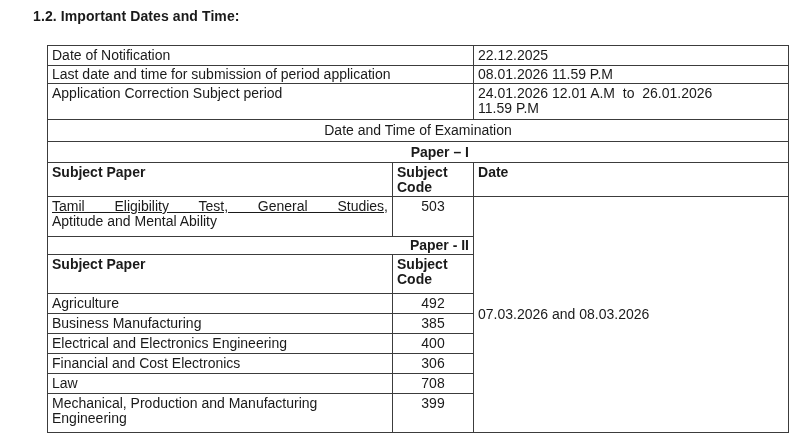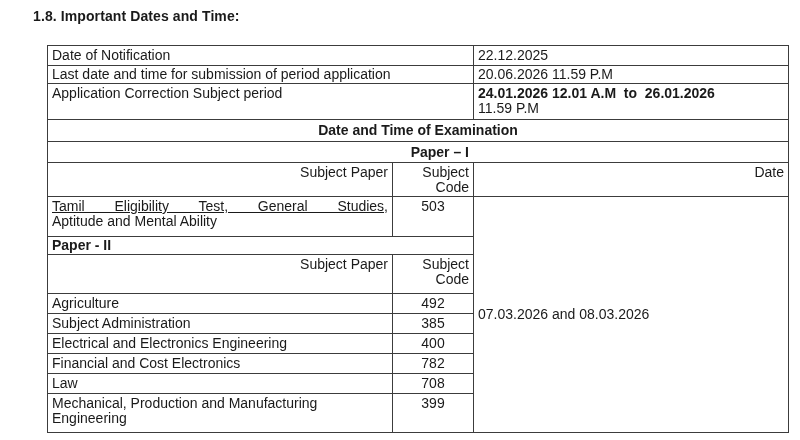--- a/index.html
+++ b/index.html
@@ -33,71 +33,71 @@
   table.dates-table td {
     border: 1px solid #3c3c3c;
     font-size: 14px;
     line-height: 15px;
     padding: 1px 4px;
     vertical-align: middle;
     overflow: hidden;
   }
   .c   { text-align: center; }
   .top { vertical-align: top !important; padding-top: 2px !important; }
-  .pre { white-space: pre-wrap; font-weight: bold; }
+  .pre { white-space: pre-wrap; }
   
   .paper1-cell {
     font-weight: bold;
     text-align: right;
     padding-right: 319px !important;
   }
   .paper2-cell {
     font-weight: bold;
-    text-align: left;
+    text-align: right;
   }
   .section-title-cell {
-    font-weight: bold;
+    font-weight: normal;
     text-align: center;
   }
   .jline {
     text-align: justify;
     text-align-last: justify;
     text-decoration: underline;
   }
   .exam-date-cell {
     text-align: left;
     vertical-align: middle;
   }
   .hdr {
-    font-weight: normal;
-    text-align: right;
+    font-weight: bold;
+    text-align: left;
     vertical-align: top !important;
     padding-top: 2px !important;
   }
 </style>
 </head>
 <body>
 
-<div class="heading">1.8. Important Dates and Time:</div>
+<div class="heading">1.2. Important Dates and Time:</div>
 
 <table class="dates-table">
   <colgroup>
     <col style="width:345px">
     <col style="width:81px">
     <col style="width:315px">
   </colgroup>
   <tbody>
 
     <tr style="height:20px">
       <td colspan="2">Date of Notification</td>
       <td>22.12.2025</td>
     </tr>
     <tr style="height:17px">
       <td colspan="2">Last date and time for submission of period application</td>
-      <td>20.06.2026 11.59 P.M</td>
+      <td>08.01.2026 11.59 P.M</td>
     </tr>
     <tr style="height:36px">
       <td colspan="2" class="top">Application Correction Subject period</td>
       <td class="top">
         <div class="pre">24.01.2026 12.01 A.M  to  26.01.2026</div>
         <div>11.59 P.M</div>
       </td>
     </tr>
 
     <tr style="height:22px">
@@ -126,30 +126,30 @@
     </tr>
     <tr style="height:39px">
       <td class="hdr">Subject Paper</td>
       <td class="hdr">Subject Code</td>
     </tr>
     <tr style="height:20px">
       <td>Agriculture</td>
       <td class="c">492</td>
     </tr>
     <tr style="height:20px">
-      <td>Subject Administration</td>
+      <td>Business Manufacturing</td>
       <td class="c">385</td>
     </tr>
     <tr style="height:20px">
       <td>Electrical and Electronics Engineering</td>
       <td class="c">400</td>
     </tr>
     <tr style="height:20px">
       <td>Financial and Cost Electronics</td>
-      <td class="c">782</td>
+      <td class="c">306</td>
     </tr>
     <tr style="height:20px">
       <td>Law</td>
       <td class="c">708</td>
     </tr>
     <tr style="height:39px">
       <td class="top">
         <div>Mechanical, Production and Manufacturing</div>
         <div>Engineering</div>
       </td>

